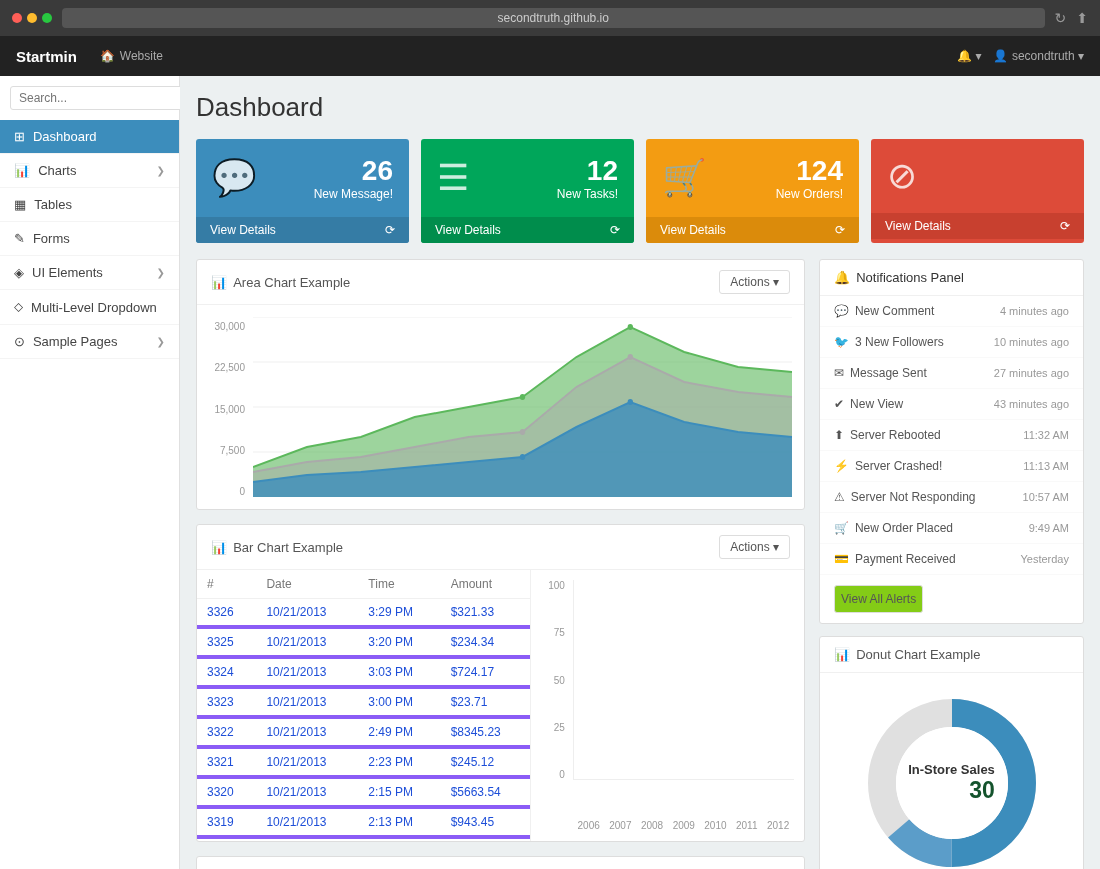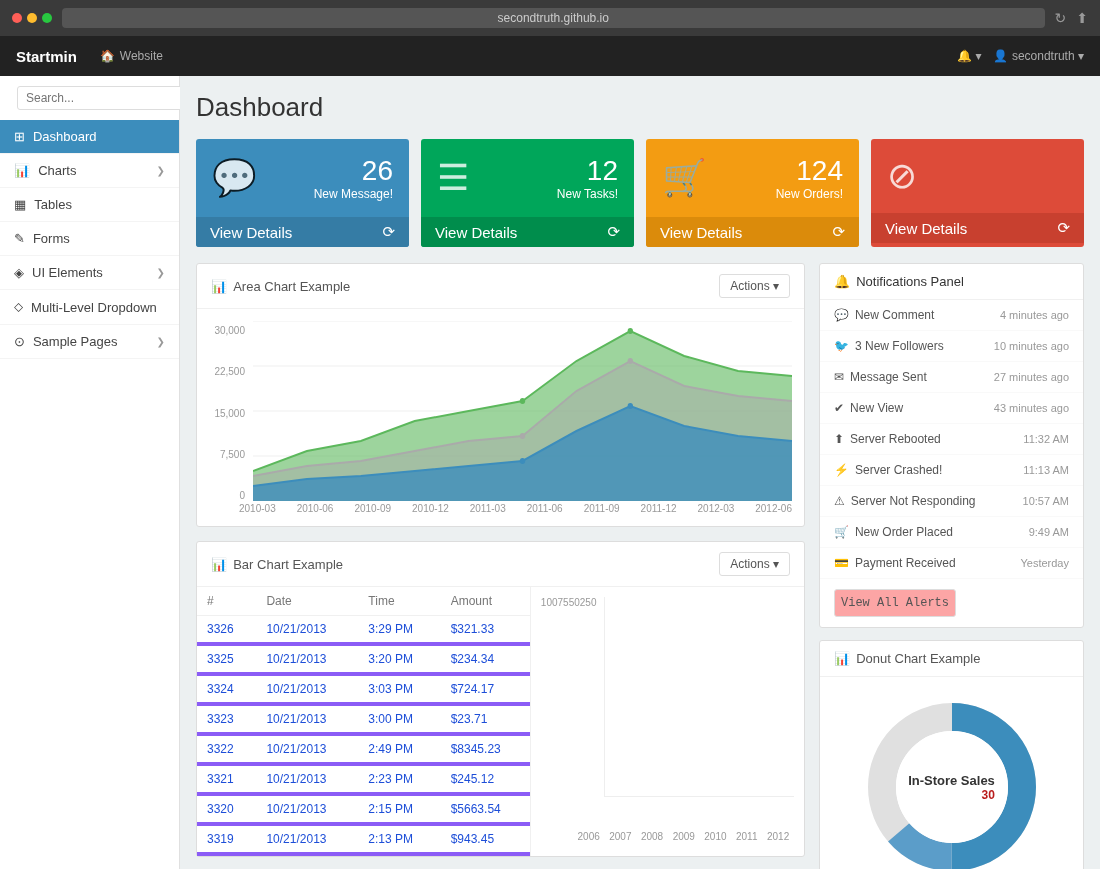--- a/index.html
+++ b/index.html
@@ -53,21 +53,20 @@
       background: #fff;
       border-right: 1px solid #e0e0e0;
       flex-shrink: 0;
       display: flex;
       flex-direction: column;
     }
     .sidebar-search {
       padding: 10px;
       display: flex;
       gap: 4px;
-      margin-left: 7px;
     }
     .sidebar-search input {
       flex: 1;
       border: 1px solid #ddd;
       border-radius: 3px;
       padding: 4px 8px;
       font-size: 12px;
       color: #999;
     }
     .sidebar-search button {
@@ -122,28 +121,28 @@
       color: #fff;
     }
     .stat-card-body {
       display: flex;
       align-items: center;
       justify-content: space-between;
       padding: 16px;
     }
     .stat-card-icon { font-size: 36px; opacity: 0.8; }
     .stat-card-text { text-align: right; }
-    .stat-card-number { font-size: 28px; font-weight: normal; }
+    .stat-card-number { font-size: 28px; font-weight: bold; }
     .stat-card-label { font-size: 12px; }
     .stat-card-footer {
       padding: 6px 14px;
       display: flex;
       align-items: center;
       justify-content: space-between;
-      font-size: 15px;
+      font-size: 12px;
       cursor: pointer;
     }
     .stat-blue { background: #3c8dbc; }
     .stat-blue .stat-card-footer { background: #357ca5; }
     .stat-green { background: #00a65a; }
     .stat-green .stat-card-footer { background: #008d4c; }
     .stat-orange { background: #f39c12; }
     .stat-orange .stat-card-footer { background: #db8b0b; }
     .stat-red { background: #dd4b39; }
     .stat-red .stat-card-footer { background: #c8402f; }
@@ -202,43 +201,42 @@
     .view-all-btn {
       margin: 10px 14px;
       display: block;
       text-align: center;
       padding: 6px;
       border: 1px solid #ddd;
       border-radius: 3px;
       color: #555;
       font-size: 12px;
       cursor: pointer;
-      background: #fca5a5;
-      font-family: Liberation Mono, monospace;
+      background: #84cc16;
     }
 
     
     .donut-panel {
       background: #fff;
       border: 1px solid #ddd;
       border-radius: 3px;
     }
     .donut-container {
       display: flex;
       justify-content: center;
       align-items: center;
       padding: 20px;
       position: relative;
     }
     .donut-center-text {
       position: absolute;
       text-align: right;
     }
     .donut-center-label { font-size: 13px; font-weight: bold; color: #333; }
-    .donut-center-number { font-size: 12px; font-weight: bold; color: #b91c1c; }
+    .donut-center-number { font-size: 23px; font-weight: bold; color: #14532d; }
 
     
     .bar-chart-panel { background: #fff; border: 1px solid #ddd; border-radius: 3px; margin-bottom: 14px; }
     .bar-chart-inner { display: flex; gap: 0; }
     .bar-table { flex: 0 0 55%; border-right: 1px solid #f0f0f0; }
     .bar-table table { width: 100%; border-collapse: collapse; font-size: 12px; }
     .bar-table th { padding: 7px 10px; text-align: left; border-bottom: 1px solid #f0f0f0; color: #777; font-weight: normal; }
     .bar-table td { padding: 6px 10px; border-bottom: 4px solid #8b5cf6; color: #1d4ed8; }
     .bar-chart-area { flex: 1; padding: 10px; position: relative; }
 
@@ -454,32 +452,20 @@
                     <polyline points="0,165 60,158 120,155 180,150 240,145 300,140 360,110 420,85 480,105 540,115 600,120" fill="none" stroke="#3c8dbc" stroke-width="2"></polyline>
 
                     <circle cx="300" cy="80" r="3" fill="#5cb85c"></circle>
                     <circle cx="420" cy="10" r="3" fill="#5cb85c"></circle>
                     <circle cx="300" cy="115" r="3" fill="#aaa"></circle>
                     <circle cx="420" cy="40" r="3" fill="#aaa"></circle>
                     <circle cx="300" cy="140" r="3" fill="#3c8dbc"></circle>
                     <circle cx="420" cy="85" r="3" fill="#3c8dbc"></circle>
                   </svg>
                 </div>
-              </div>
-              <div class="x-axis-labels">
-                <span>2010-03</span>
-                <span>2010-06</span>
-                <span>2010-09</span>
-                <span>2010-12</span>
-                <span>2011-03</span>
-                <span>2011-06</span>
-                <span>2011-09</span>
-                <span>2011-12</span>
-                <span>2012-03</span>
-                <span>2012-06</span>
               </div>
             </div>
           </div>
         </div>
 
         <div class="bar-chart-panel">
           <div class="panel-header">
             <div class="panel-header-title">
               <span>📊</span>
               <span>Bar Chart Example</span>
@@ -544,21 +530,21 @@
       <td>3319</td>
       <td>10/21/2013</td>
       <td>2:13 PM</td>
       <td>$943.45</td>
     </tr>
                   </tbody>
               </table>
             </div>
             <div class="bar-chart-area">
               <div style="display:flex; gap:4px; height:220px;">
-                <div style="font-size:10px; color:#999; display:flex; flex-direction:row; justify-content:space-between; height:200px; text-align:right; padding-right:4px; min-width:28px;">
+                <div style="font-size:10px; color:#999; display:flex; flex-direction:column; justify-content:space-between; height:200px; text-align:right; padding-right:4px; min-width:28px;">
                   <span>100</span>
                   <span>75</span>
                   <span>50</span>
                   <span>25</span>
                   <span>0</span>
                 </div>
                 <div style="flex:1; height:200px; display:flex; align-items:flex-end; gap:3px; border-left:1px solid #eee; border-bottom:1px solid #eee; padding: 0 4px 0 4px;">
 
                   <div style="display:flex; flex-direction:column; align-items:center; gap:1px; flex:1;">
                     <div style="height:85%; background:#3c8dbc; width:45%; border-radius:2px 2px 0 0;"></div>
@@ -597,21 +583,21 @@
                     <div style="height:80%; background:#aaa; width:45%; border-radius:2px 2px 0 0;"></div>
                   </div>
                   <div style="display:flex; flex-direction:column; align-items:center; gap:1px; flex:1;">
                     <div style="height:90%; background:#3c8dbc; width:45%; border-radius:2px 2px 0 0;"></div>
                   </div>
                   <div style="display:flex; flex-direction:column; align-items:center; gap:1px; flex:1;">
                     <div style="height:78%; background:#aaa; width:45%; border-radius:2px 2px 0 0;"></div>
                   </div>
                 </div>
               </div>
-              <div style="display:flex; justify-content:space-around; font-size:10px; color:#999; margin-top:14px; padding-left:32px;">
+              <div style="display:flex; justify-content:space-around; font-size:10px; color:#999; margin-top:20px; padding-left:32px;">
                 <span>2006</span>
                 <span>2007</span>
                 <span>2008</span>
                 <span>2009</span>
                 <span>2010</span>
                 <span>2011</span>
                 <span>2012</span>
               </div>
             </div>
           </div>

